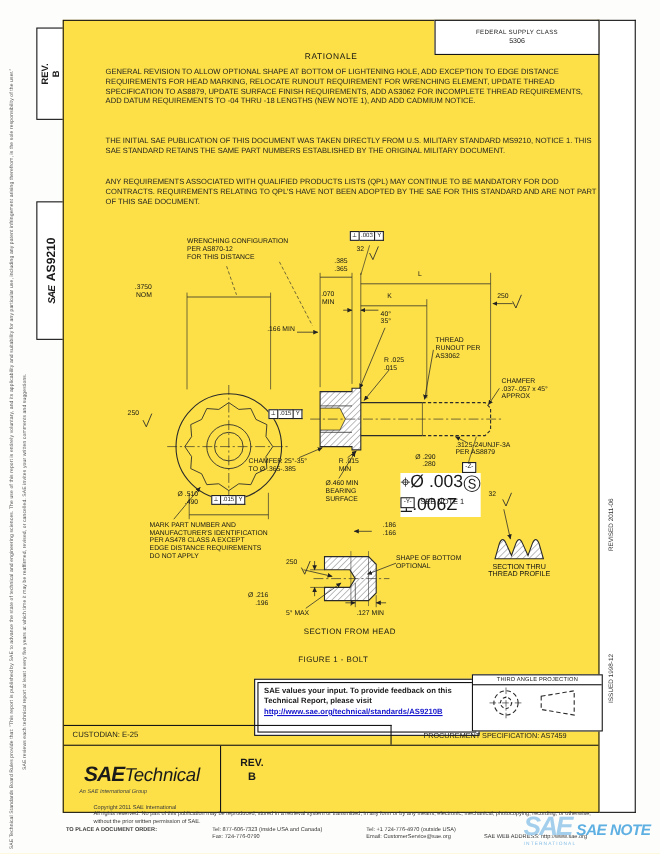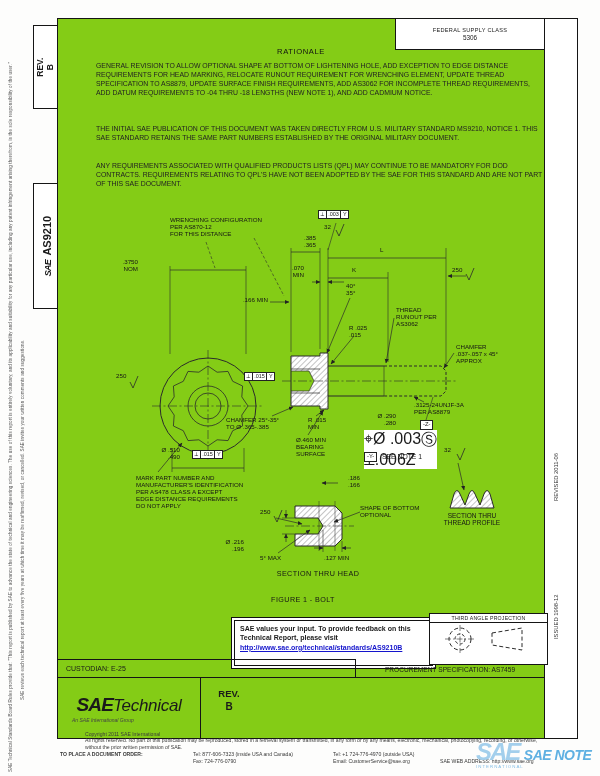--- a/index.html
+++ b/index.html
@@ -4,21 +4,21 @@
 <style>
   html,body{margin:0;padding:0;width:600px;height:776px;background:#fdfdfc;overflow:hidden;
     font-family:"Liberation Sans", sans-serif;color:#1a1a1a;}
   .abs{position:absolute;}
   
   .vbox{position:absolute;display:flex;align-items:center;justify-content:center;border:1.6px solid #151515;background:#fff;}
   .vrot{transform:rotate(-90deg);text-align:center;white-space:nowrap;}
   .vtext{position:absolute;transform-origin:0 0;transform:rotate(-90deg);white-space:nowrap;}
   .margin-note{font-size:4.6px;color:#555;letter-spacing:.1px;}
   
-  #frame{position:absolute;left:57px;top:18px;width:486px;height:719px;border:1.8px solid #151515;background:#84cc16;}
+  #frame{position:absolute;left:57px;top:18px;width:486px;height:719px;border:1.8px solid #151515;background:#fde047;}
   #datecol{position:absolute;left:543px;top:18px;width:34px;height:719px;border:1.8px solid #151515;border-left:none;background:#fff;}
   .h-center{position:absolute;width:100%;text-align:center;font-size:7.6px;letter-spacing:.6px;color:#111;}
   .para{position:absolute;left:38px;width:450px;font-size:6.9px;line-height:1.3;color:#222;}
   #fscbox{position:absolute;right:-1px;top:-1px;width:148px;height:30px;border:1.8px solid #151515;
     display:flex;flex-direction:column;align-items:center;justify-content:center;background:#fff;}
   #fscbox .l1{font-size:5.6px;letter-spacing:.3px;}
   #fscbox .l2{font-size:6.4px;margin-top:1px;}
   
   #drawing{position:absolute;left:0;top:187px;width:486px;height:403px;}
   #drawing svg{position:absolute;left:0;top:0;}
@@ -288,21 +288,21 @@
     <div class="dl" style="left:324px;top:247px;font-size:6.8px;">SEE NOTE 1</div>
     <div class="dl r" style="left:282px;top:268px;width:20px;">.186
 .166</div>
     <div class="dl" style="left:302px;top:298px;">SHAPE OF BOTTOM
 OPTIONAL</div>
     <div class="dl" style="left:202px;top:302px;">250</div>
     <div class="dl r" style="left:156px;top:332px;width:30px;">Ø .216
 .196</div>
     <div class="dl" style="left:202px;top:348px;">5° MAX</div>
     <div class="dl" style="left:266px;top:348px;">.127 MIN</div>
-    <div class="dl c caption" style="left:208px;top:364px;width:104px;white-space:nowrap;">SECTION THRU HEAD</div>
+    <div class="dl c caption" style="left:208px;top:364px;width:104px;white-space:nowrap;">SECTION FROM HEAD</div>
     <div class="dl" style="left:386px;top:240px;">32</div>
     <div class="dl c" style="left:376px;top:306px;width:76px;font-size:6.5px;">SECTION THRU
 THREAD PROFILE</div>
     <div class="dl c caption" style="left:180px;top:390px;width:130px;">FIGURE 1 - BOLT</div>
   </div>
 
   <div id="feedback">
     <div class="inner">
       <span>SAE values your input. To provide feedback</span>
       <span>on this Technical Report, please visit</span><br>

